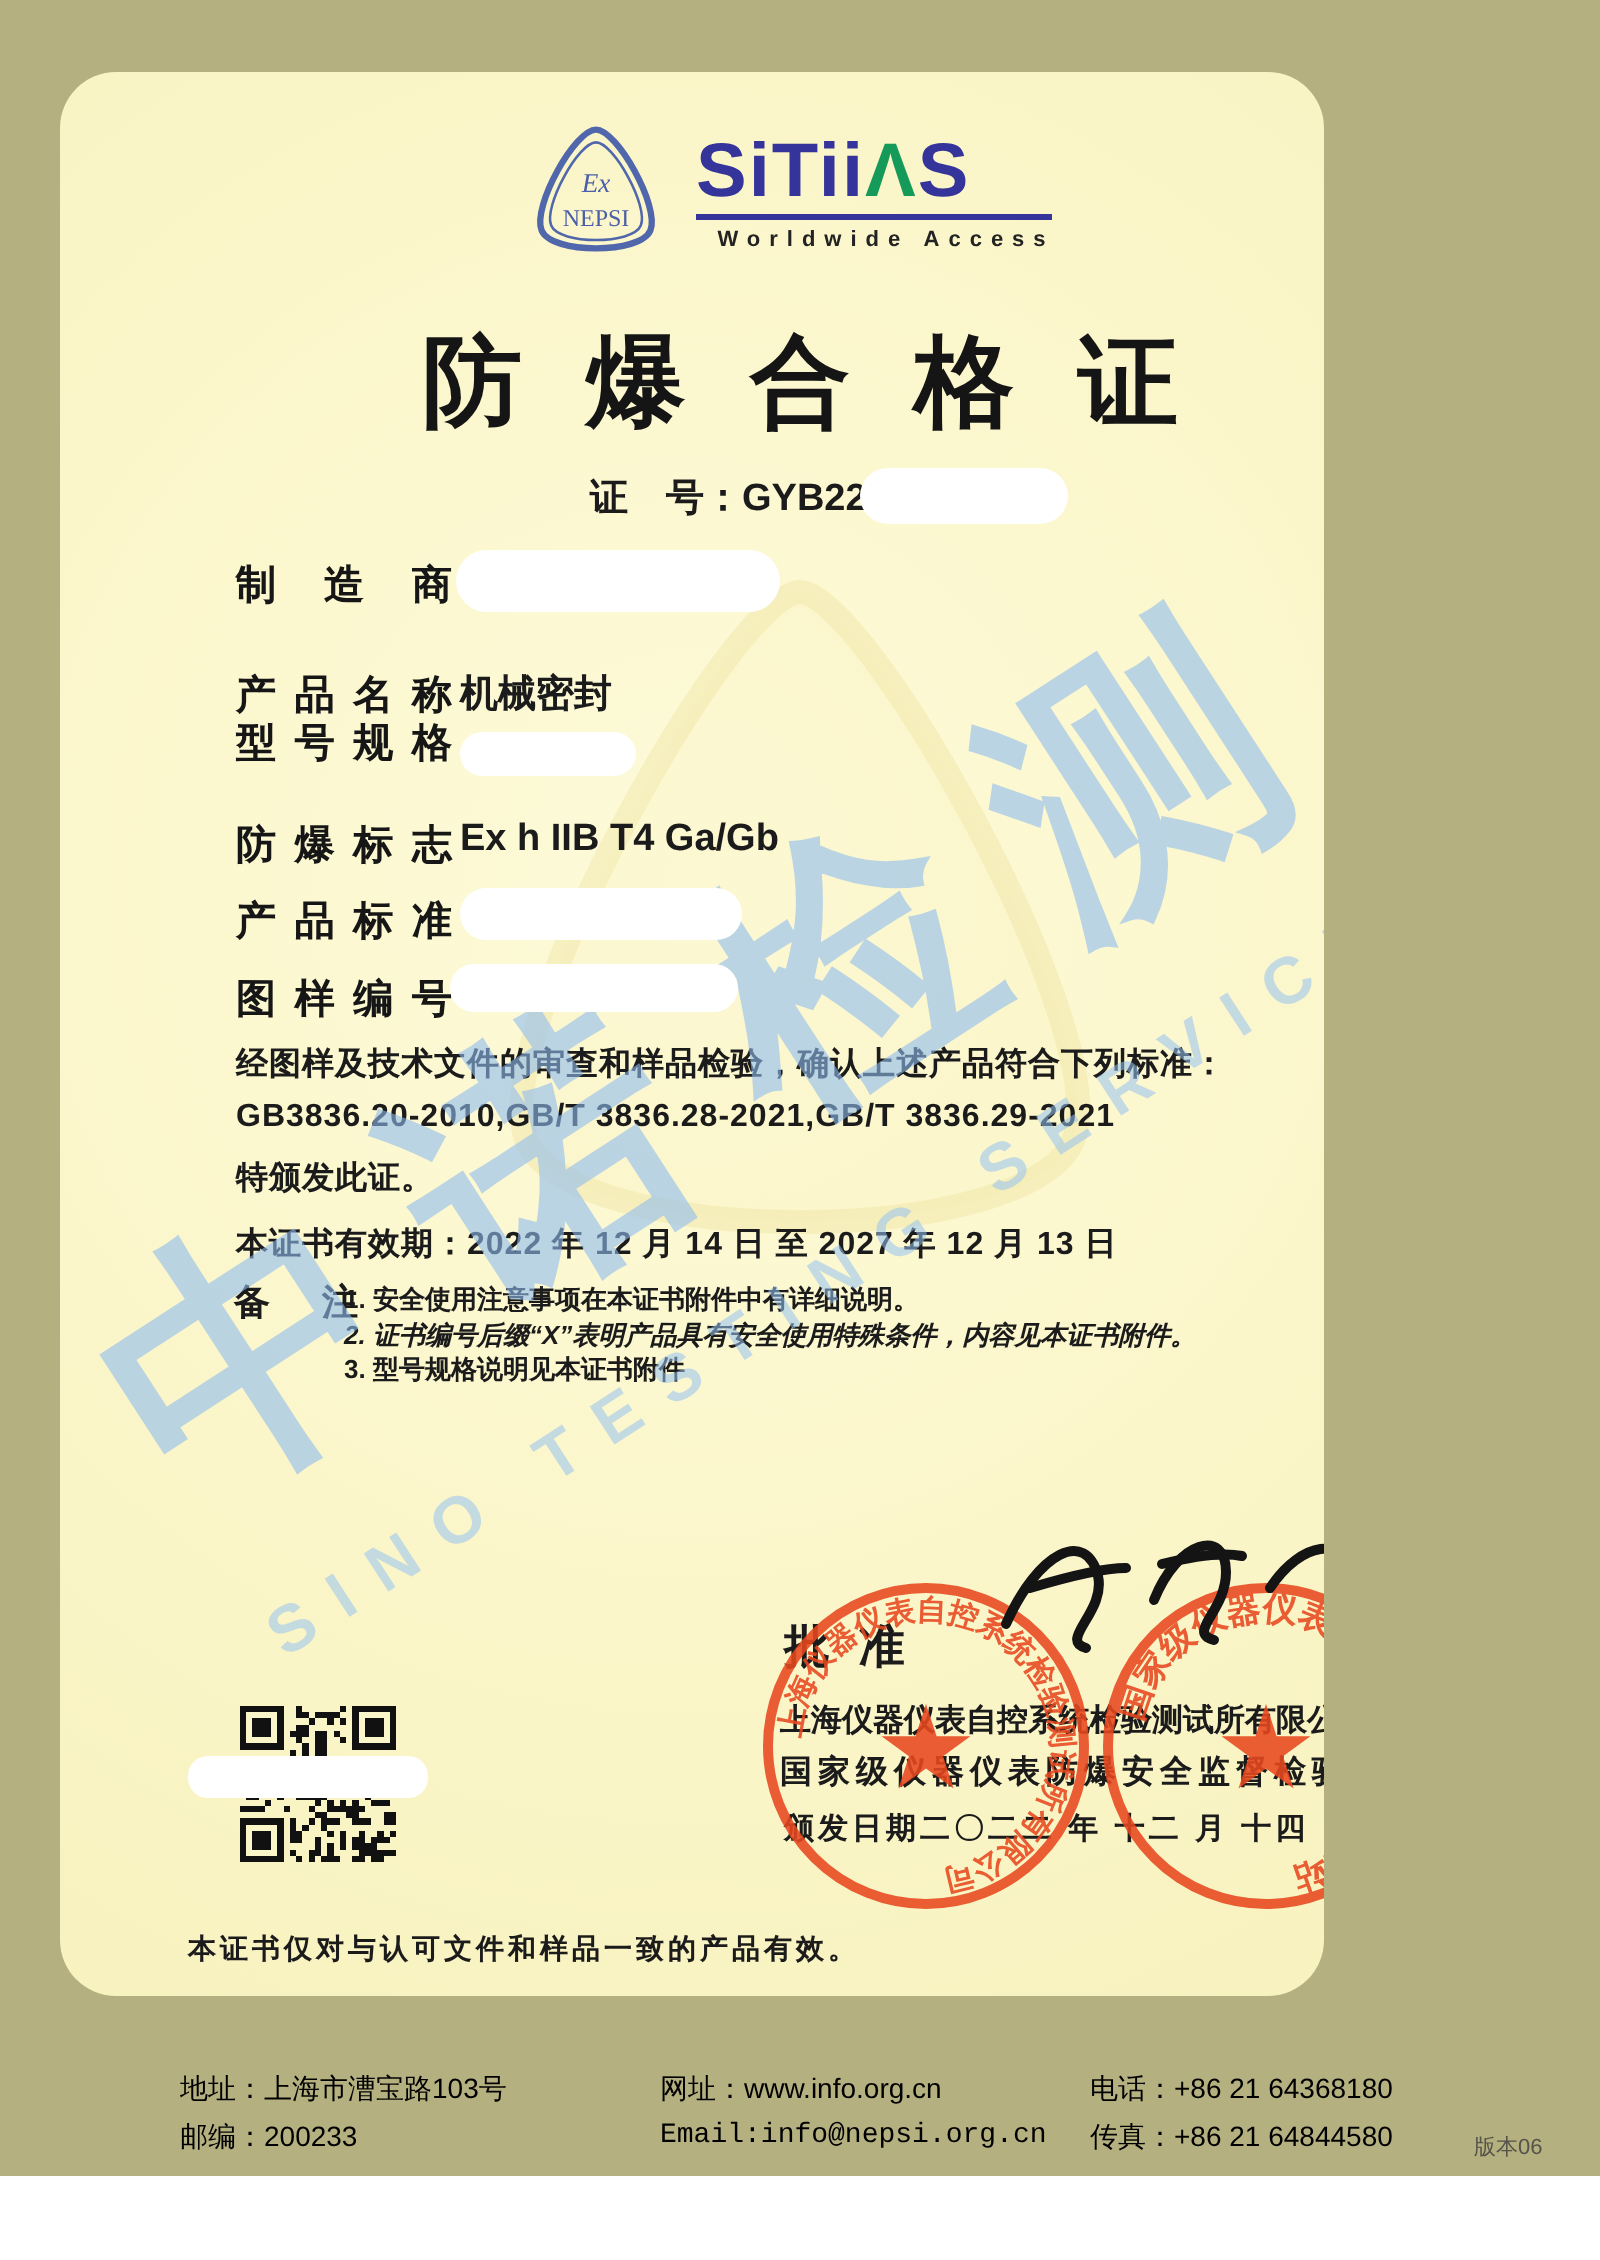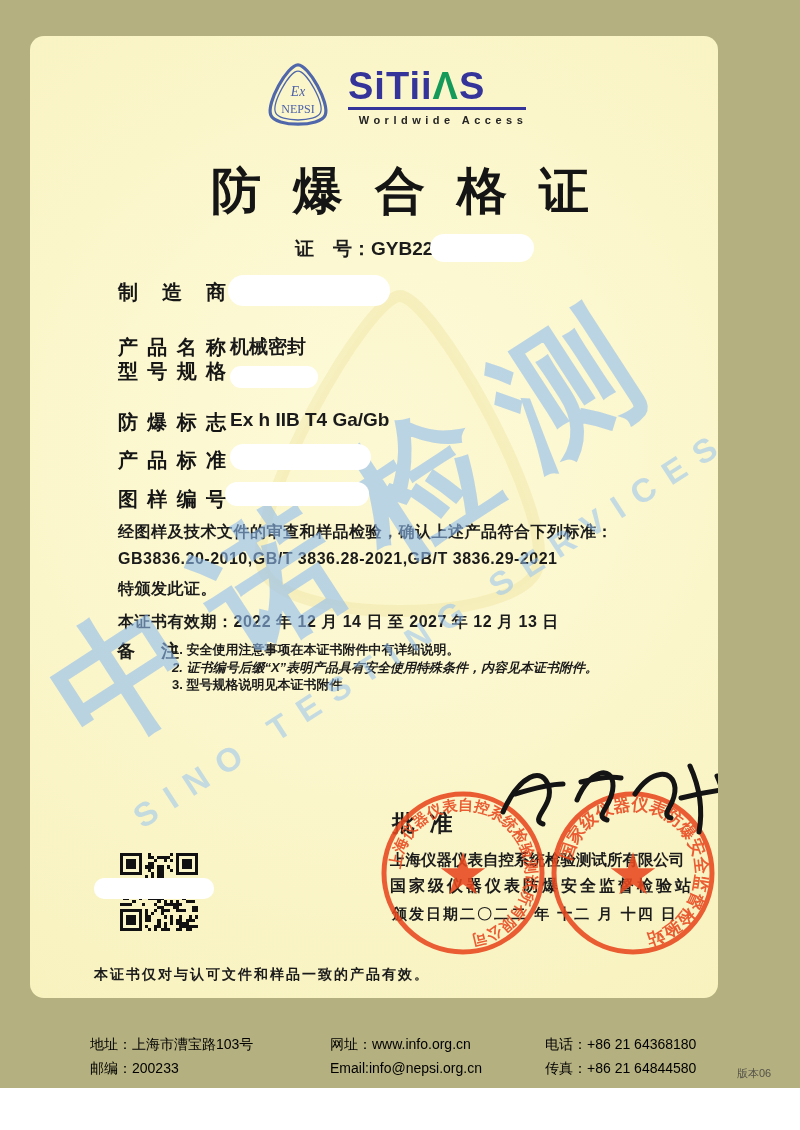--- a/index.html
+++ b/index.html
@@ -4,22 +4,22 @@
 <style>
   * { margin:0; padding:0; box-sizing:border-box; }
   body {
     width:800px; height:1130px; position:relative;
     background:#ffffff;
     font-family:"Liberation Sans", sans-serif;
     color:#1b1b1b;
   }
   .scan-bg { position:absolute; left:0; top:0; width:800px; height:1088px; background:#b4b07f; }
   .cert {
-    position:absolute; left:30px; top:36px; width:688px; height:962px;
-    border-radius:14px;
+    position:absolute; left:30px; top:36px; width:632px; height:962px;
+    border-radius:28px;
     background:radial-gradient(circle at 50% 42%, #fdfad9 0%, #fbf6ca 55%, #f8f2bf 100%);
     overflow:hidden;
   }
 
   
   .tri-watermark { position:absolute; left:140px; top:230px; z-index:2; opacity:.55; }
   .blue-watermark {
     position:absolute; left:-10px; top:380px; width:780px; height:360px; z-index:30;
     transform:rotate(-33deg); text-align:center; pointer-events:none;
   }
@@ -400,16 +400,16 @@
   <div class="blue-watermark">
     <div class="cn">中诺检测</div>
     <div class="en">SINO TESTING SERVICES</div>
   </div>
 
 </div>
 
 <div class="footer-item" style="left:90px; top:1036px;"><span>地址：</span><span>上海市漕宝路103号</span></div>
 <div class="footer-item" style="left:90px; top:1060px;"><span>邮编：</span><span>200233</span></div>
 <div class="footer-item" style="left:330px; top:1036px;"><span>网址：</span><span>www.info.org.cn</span></div>
-<div class="footer-item" style="left:330px; top:1060px;"><span>Email:</span><span>info@nepsi.org.cn</span></div>
+<div class="footer-item" style="left:330px; top:1060px;font-family:Liberation Mono, monospace;"><span>Email:</span><span>info@nepsi.org.cn</span></div>
 <div class="footer-item" style="left:545px; top:1036px;"><span>电话：</span><span>+86 21 64368180</span></div>
 <div class="footer-item" style="left:545px; top:1060px;"><span>传真：</span><span>+86 21 64844580</span></div>
 <div class="version">版本06</div>
 
 </body></html>

